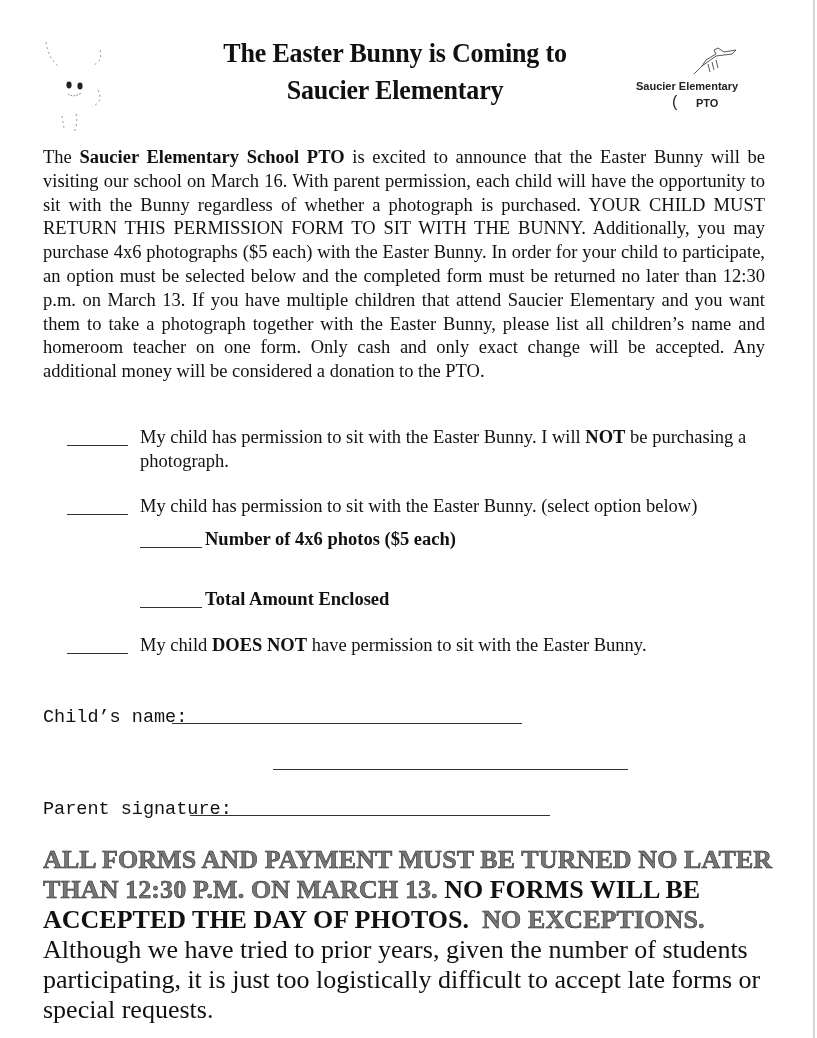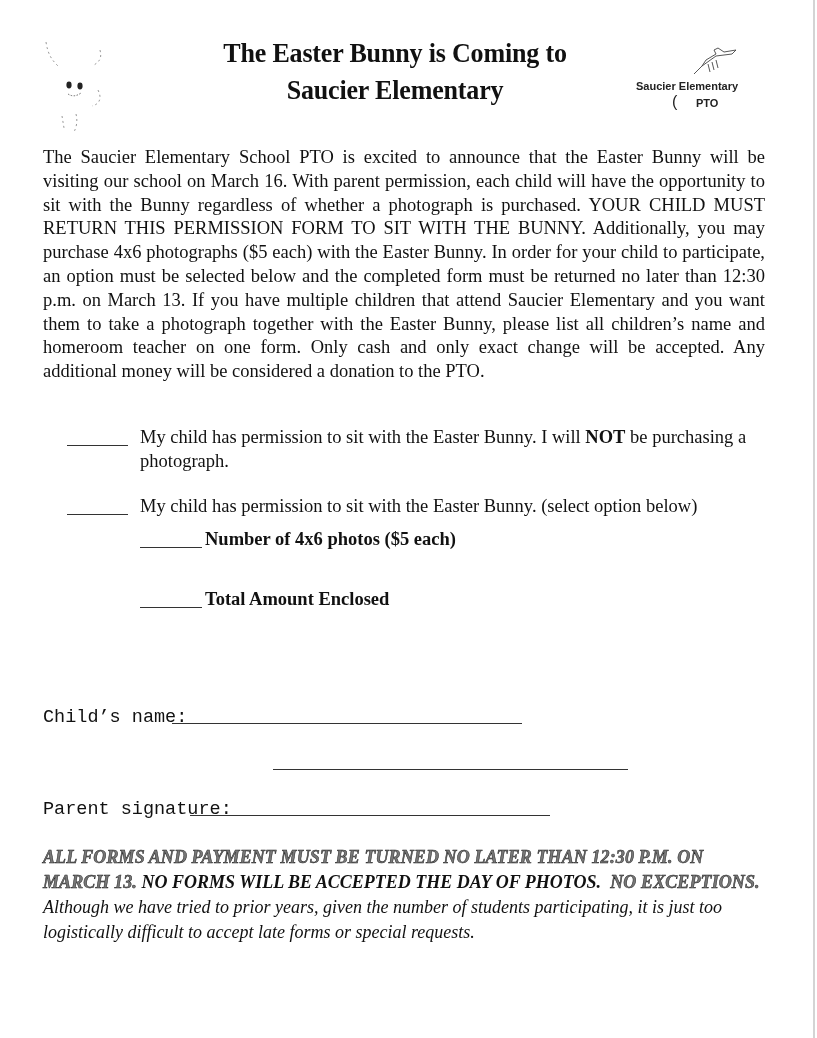--- a/index.html
+++ b/index.html
@@ -18,32 +18,32 @@
   .logo-name { position: absolute; left: 4px; top: 36px; font-family: "Liberation Sans", sans-serif;
                font-weight: bold; font-size: 11px; color: #222; white-space: nowrap; }
   .logo-pto { position: absolute; left: 64px; top: 53px; font-family: "Liberation Sans", sans-serif;
               font-weight: bold; font-size: 11px; color: #222; }
   .logo-paren { position: absolute; left: 40px; top: 49px; font-family: "Liberation Sans", sans-serif;
                 font-size: 16px; color: #222; }
   .logo-plane { position: absolute; left: 40px; top: 0px; width: 70px; height: 36px; }
 
   .intro { position: absolute; left: 43px; top: 146px; width: 722px; font-family: "Liberation Serif", serif;
            font-size: 18.5px; line-height: 23.8px; text-align: justify; }
-  .intro b { font-weight: normal; margin-top: 40px; }
+  .intro b { font-weight: bold; margin-top: 40px; }
 
   .opt { position: absolute; font-family: "Liberation Serif", serif; font-size: 18.5px; line-height: 24px; }
   .blank { position: absolute; height: 1px; border-bottom: 1.3px solid #333; }
   .opt-text { position: absolute; white-space: nowrap; }
   .opt-text.wrap { white-space: normal; width: 630px; }
 
   .field { position: absolute; left: 43px; font-family: Liberation Mono, monospace; font-size: 18.5px; line-height: 24px; white-space: nowrap; }
   .field-line { position: absolute; height: 1px; border-bottom: 1.3px solid #333; }
 
   .notice { position: absolute; left: 43px; top: 845px; width: 730px; font-family: "Liberation Serif", serif;
-            font-size: 18px; line-height: 25px; font-style: italic; }
+            font-size: 26px; line-height: 30px; }
   .outlined { font-weight: bold; color: #777; -webkit-text-stroke: 0.5px #222; letter-spacing: 0.1px; }
   .solidbold { font-weight: bold; color: #111; }
 </style>
 </head>
 <body>
 
 <div class="page">
   <div class="right-edge"></div>
 
   <svg class="bunny" viewBox="0 0 90 110">
@@ -92,20 +92,24 @@
   <div class="opt" style="left:0; top:527px; width:817px; height:26px;text-align:right;">
     <div class="blank" style="left:140px; top:19px; width:62px;"></div>
     <div class="opt-text" style="left:205px; top:0; font-weight:bold;">Number of 4x6 photos ($5 each)</div>
   </div>
 
   <div class="opt" style="left:0; top:587px; width:817px; height:26px;text-align:right;">
     <div class="blank" style="left:140px; top:19px; width:62px;"></div>
     <div class="opt-text" style="left:205px; top:0; font-weight:bold;">Total Amount Enclosed</div>
   </div>
 
+  <div class="opt" style="left:0; top:633px; width:817px; height:26px;">
+    <div class="blank" style="left:67px; top:19px; width:61px;"></div>
+    <div class="opt-text" style="left:140px; top:0;"><span>My child </span><b>DOES NOT</b><span> have permission to sit with the Easter Bunny.</span></div>
+  </div>
 
   <div class="field" style="top:706px;">Child’s name:</div>
   <div class="field-line" style="left:172px; top:722px; width:350px;"></div>
 
   <div class="field-line" style="left:273px; top:768px; width:355px;"></div>
 
   <div class="field" style="top:798px;">Parent signature:</div>
   <div class="field-line" style="left:190px; top:814px; width:360px;"></div>
 
   <div class="notice"><span class="outlined">ALL FORMS AND PAYMENT MUST BE TURNED NO LATER THAN 12:30 P.M. ON MARCH 13.</span><span class="solidbold"> NO FORMS WILL BE ACCEPTED THE DAY OF PHOTOS.</span><span class="outlined" style="white-space:pre-wrap;">  NO EXCEPTIONS.</span><span style="white-space:pre-wrap;">  Although we have tried to prior years, given the number of students participating, it is just too logistically difficult to accept late forms or special requests.</span></div>

